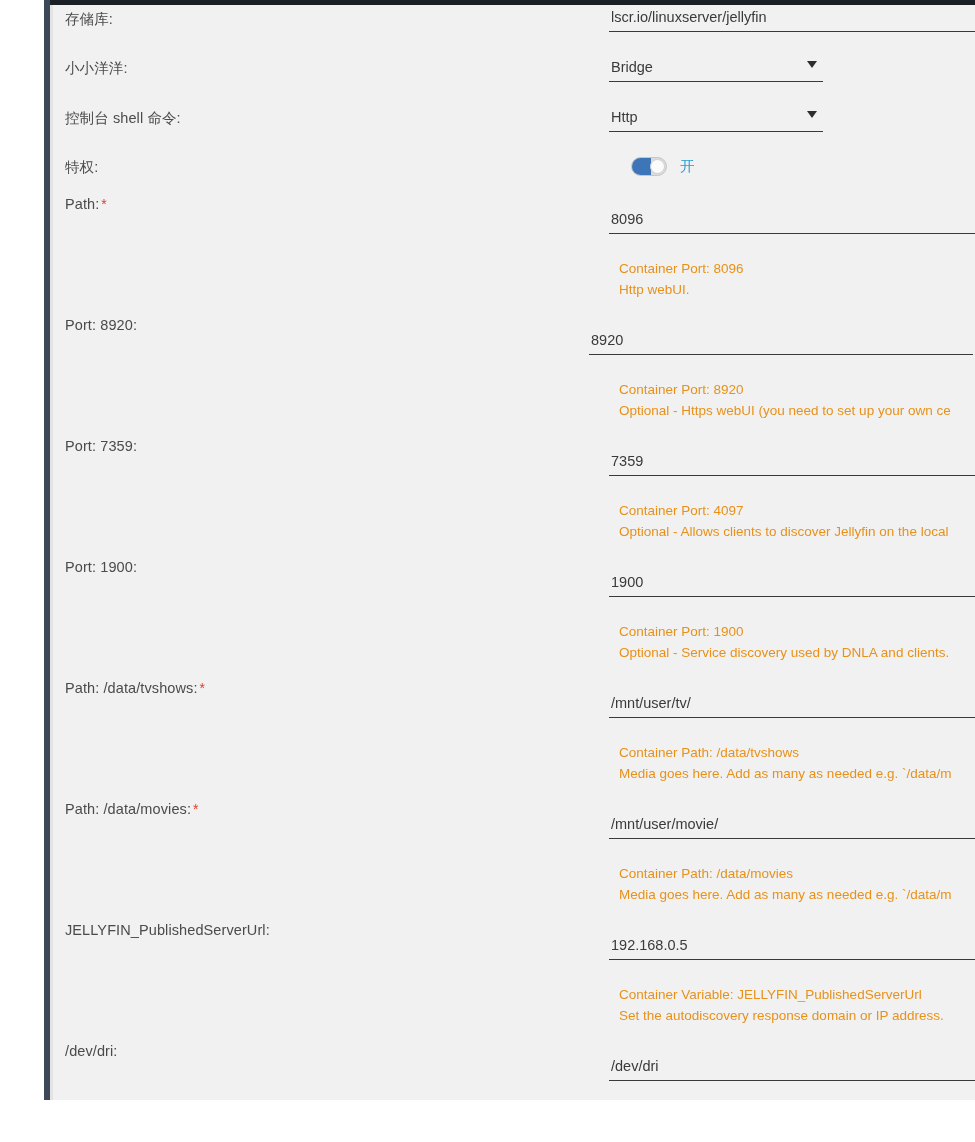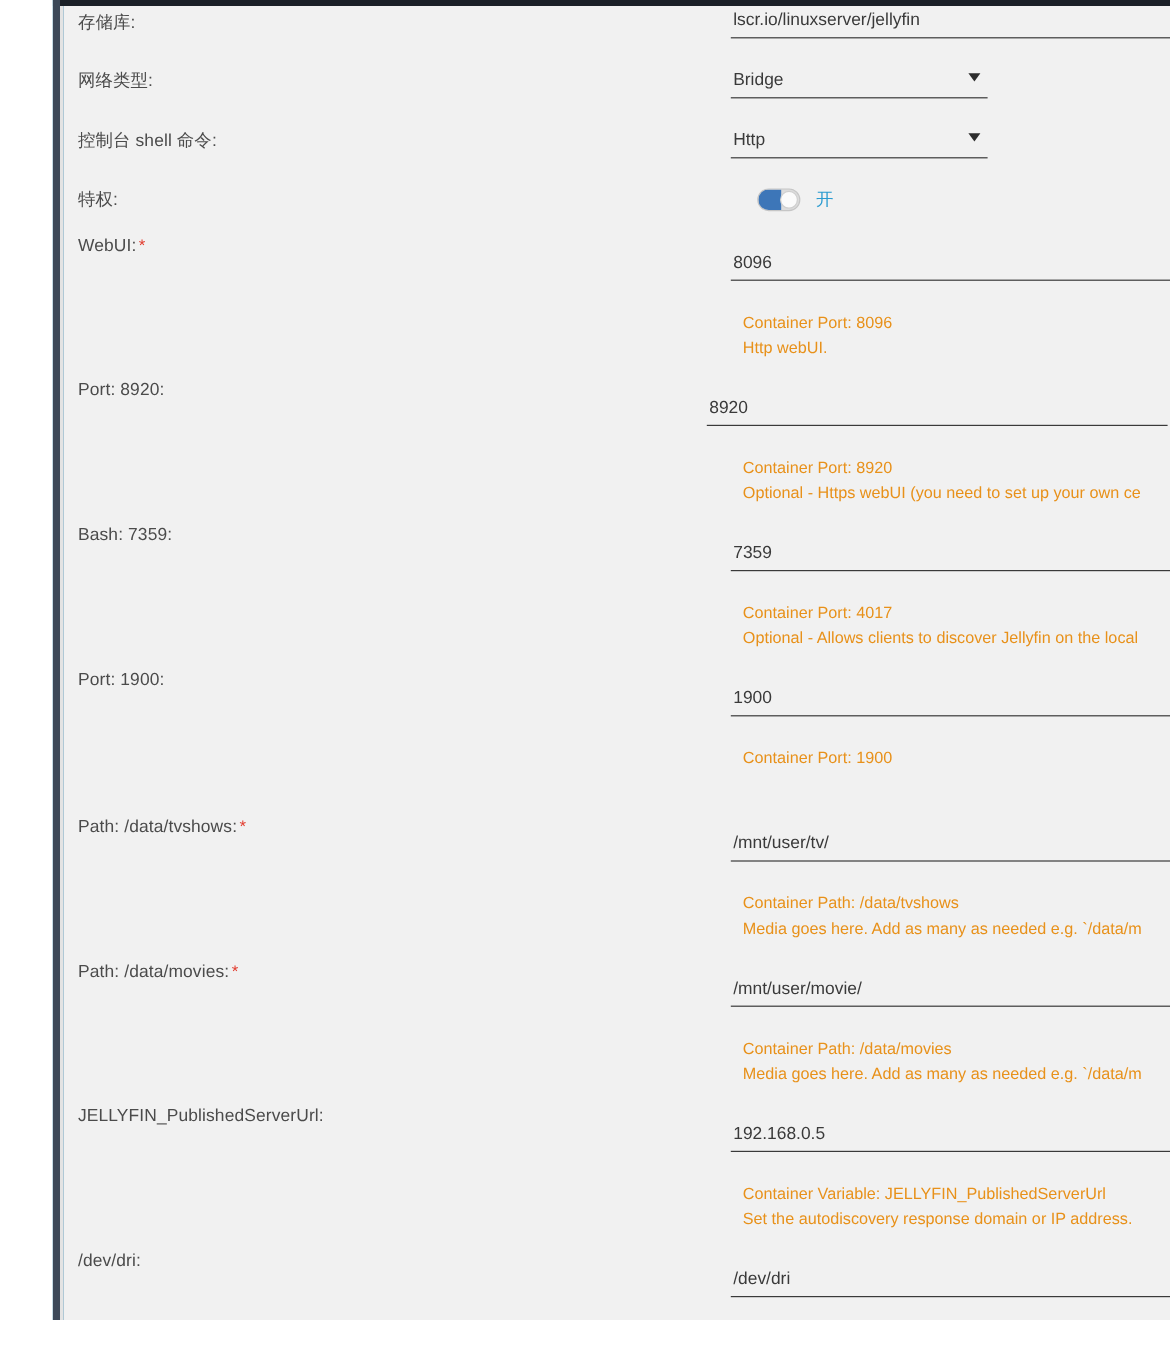--- a/index.html
+++ b/index.html
@@ -188,56 +188,57 @@
 <div id="app-root">
 
   <div class="top-bar"></div>
   <div class="left-rail"></div>
   <div class="left-rail-inner"></div>
 
   <div class="form-surface" id="form-surface">
 
   <div class="label" style="top: 5px;"><span>存储库:</span></div>
       <input type="text" class="input-line wide" value="lscr.io/linuxserver/jellyfin" style="position: absolute; left: 556px; top: 3px;">
-      <div class="label" style="top: 54px;"><span>网络类型:</span></div>
+      <div class="label" style="top: 54px;"><span>小小洋洋:</span></div>
       <div class="select-wrap" style="position: absolute; left: 556px; top: 53px;">
         <span class="sel-value">Bridge</span>
         <span class="caret"></span>
       </div>
       <div class="label" style="top: 104px;"><span>控制台 shell 命令:</span></div>
       <div class="select-wrap" style="position: absolute; left: 556px; top: 103px;">
         <span class="sel-value">Http</span>
         <span class="caret"></span>
       </div>
       <div class="label" style="top: 153px;"><span>特权:</span></div>
       <div class="toggle-row" style="top: 152px;">
         <div class="toggle">
           <div class="fill"></div>
           <div class="knob"></div>
         </div>
         <span class="toggle-label">开</span>
       </div>
-      <div class="label" style="top: 190px;"><span>WebUI:</span><span class="req">*</span></div>
+      <div class="label" style="top: 190px;"><span>Path:</span><span class="req">*</span></div>
       <input type="text" class="input-line wide" value="8096" style="position: absolute; left: 556px; top: 205px;">
       <div class="help" style="top: 253px;">Container Port: 8096</div>
       <div class="help" style="top: 274px;">Http webUI.</div>
       <div class="red-btn" style="top: 199px; left: 954px;"></div>
       <div class="label" style="top: 311px;"><span>Port: 8920:</span></div>
       <input type="text" class="input-line wide" value="8920" style="position: absolute; left: 536px; top: 326px;">
       <div class="help" style="top: 374px;">Container Port: 8920</div>
       <div class="help" style="top: 395px;">Optional - Https webUI (you need to set up your own ce</div>
       <div class="red-btn" style="top: 320px; left: 954px;"></div>
-      <div class="label" style="top: 432px;"><span>Bash: 7359:</span></div>
+      <div class="label" style="top: 432px;"><span>Port: 7359:</span></div>
       <input type="text" class="input-line wide" value="7359" style="position: absolute; left: 556px; top: 447px;">
-      <div class="help" style="top: 495px;">Container Port: 4017</div>
+      <div class="help" style="top: 495px;">Container Port: 4097</div>
       <div class="help" style="top: 516px;">Optional - Allows clients to discover Jellyfin on the local</div>
       <div class="red-btn" style="top: 441px; left: 954px;"></div>
       <div class="label" style="top: 553px;"><span>Port: 1900:</span></div>
       <input type="text" class="input-line wide" value="1900" style="position: absolute; left: 556px; top: 568px;">
       <div class="help" style="top: 616px;">Container Port: 1900</div>
+      <div class="help" style="top: 637px;">Optional - Service discovery used by DNLA and clients.</div>
       <div class="red-btn" style="top: 562px; left: 954px;"></div>
       <div class="label" style="top: 674px;"><span>Path: /data/tvshows:</span><span class="req">*</span></div>
       <input type="text" class="input-line wide" value="/mnt/user/tv/" style="position: absolute; left: 556px; top: 689px;">
       <div class="help" style="top: 737px;">Container Path: /data/tvshows</div>
       <div class="help" style="top: 758px;">Media goes here. Add as many as needed e.g. `/data/m</div>
       <div class="red-btn" style="top: 683px; left: 954px;"></div>
       <div class="label" style="top: 795px;"><span>Path: /data/movies:</span><span class="req">*</span></div>
       <input type="text" class="input-line wide" value="/mnt/user/movie/" style="position: absolute; left: 556px; top: 810px;">
       <div class="help" style="top: 858px;">Container Path: /data/movies</div>
       <div class="help" style="top: 879px;">Media goes here. Add as many as needed e.g. `/data/m</div>

